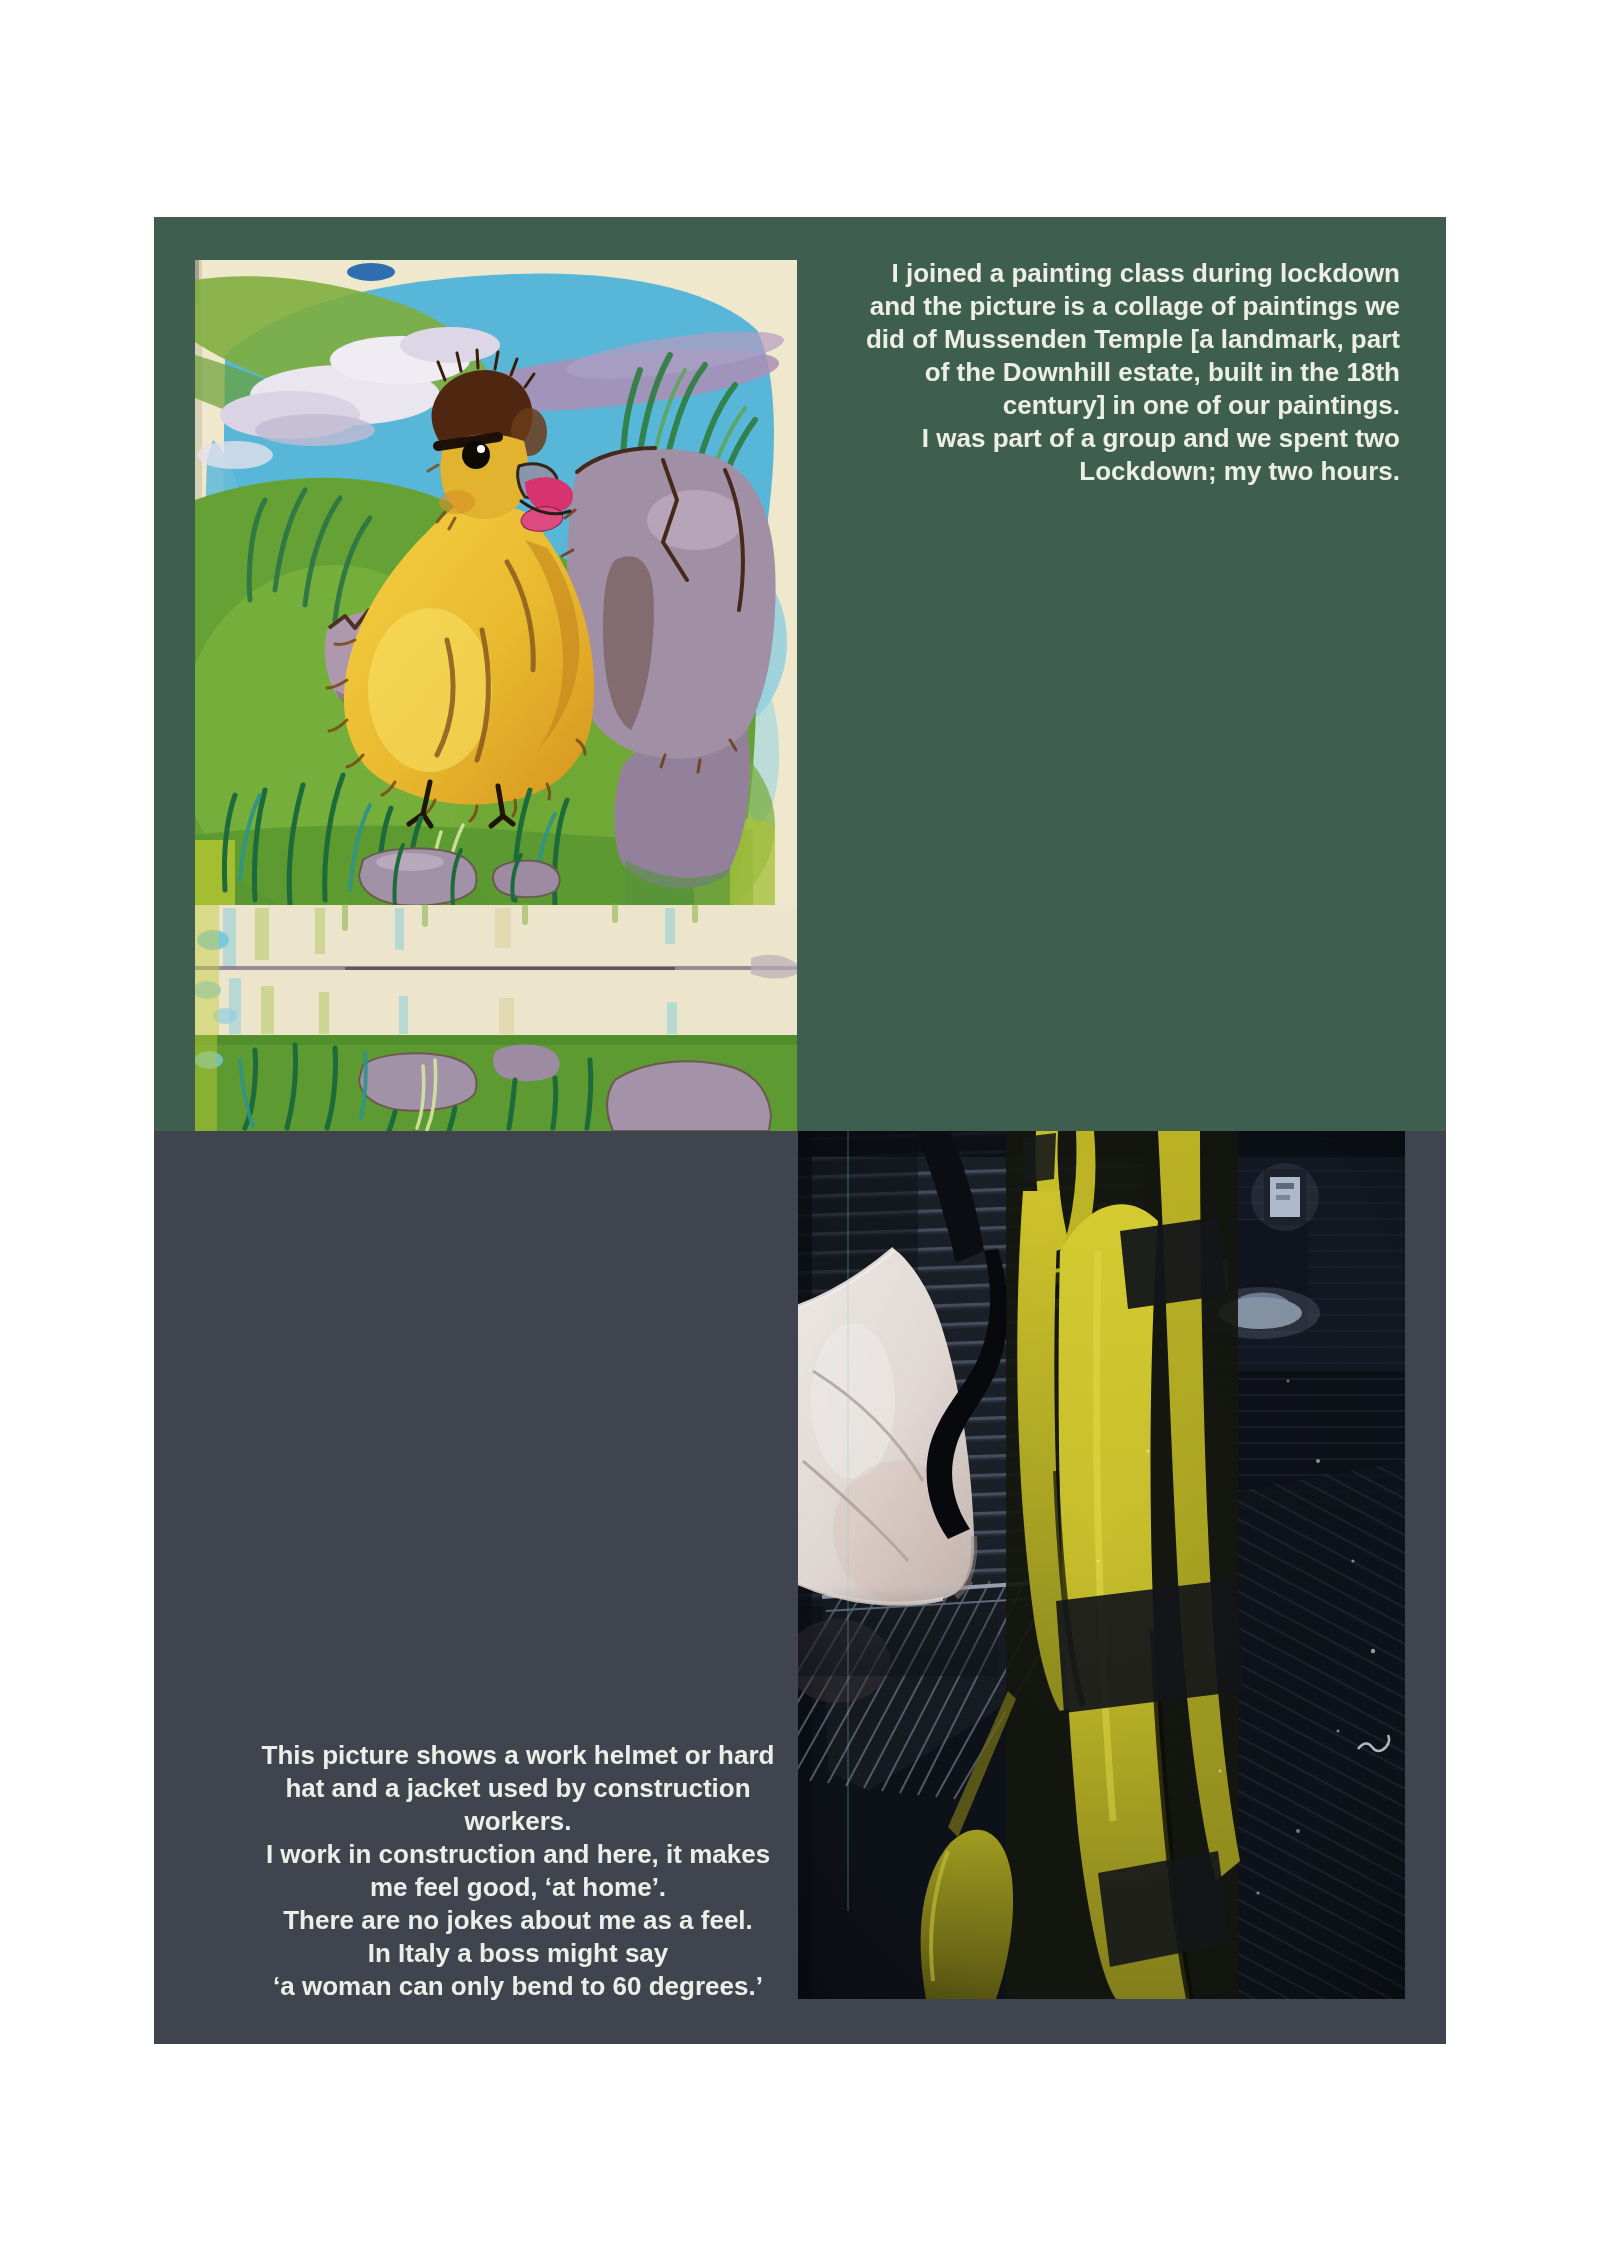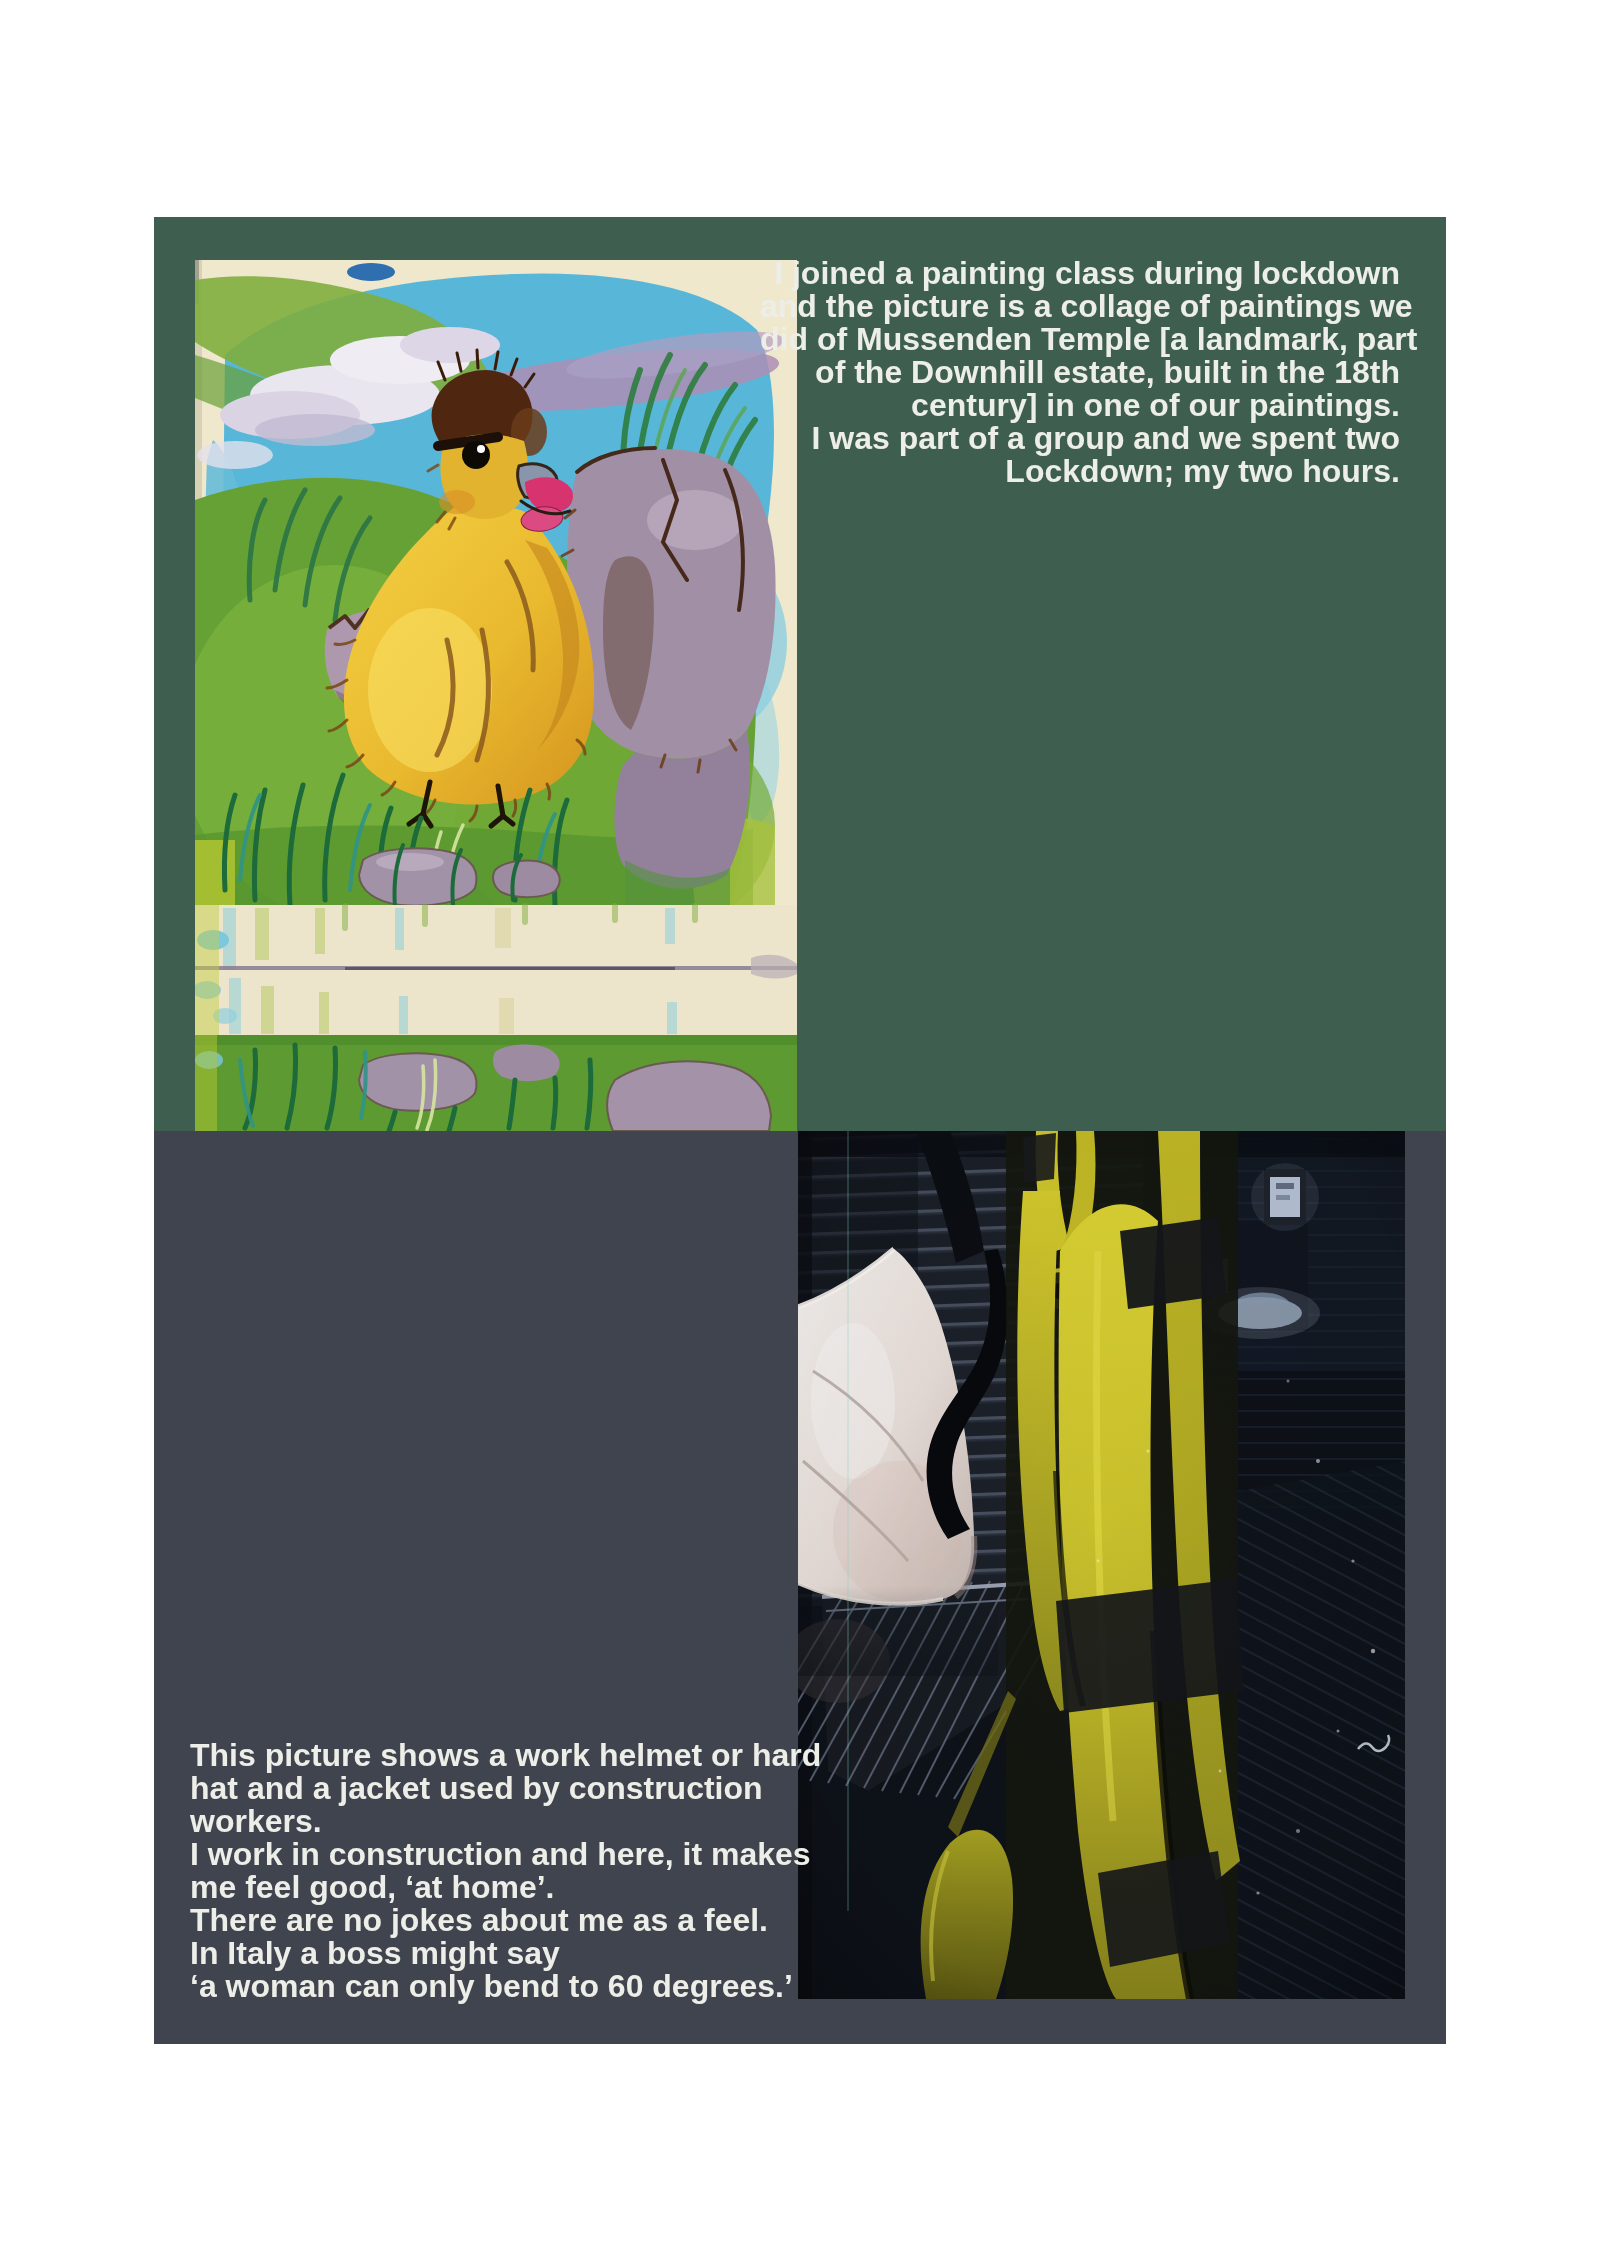--- a/index.html
+++ b/index.html
@@ -13,25 +13,25 @@
     font-family:"Liberation Sans","DejaVu Sans",sans-serif;overflow:hidden;
   }
   .panel{position:absolute;left:154px;width:1292px;}
   .panel.green{top:217px;height:914px;background:var(--green-panel);}
   .panel.gray{top:1131px;height:913px;background:var(--gray-panel);}
   figure{margin:0;padding:0;position:absolute;}
   .painting-fig{left:41px;top:43px;width:602px;height:871px;}
   .photo-fig{left:644px;top:0px;width:607px;height:868px;}
   .caption{
     position:absolute;color:var(--caption-text);
-    font-weight:bold;font-size:32px;line-height:33px;letter-spacing:0px;
+    font-weight:bold;font-size:26px;line-height:33px;letter-spacing:0px;
   }
   .caption .line{white-space:nowrap;}
   .caption.right{top:40px;right:46px;width:640px;text-align:right;}
-  .caption.left{top:608px;left:36px;width:640px;text-align:left;}
+  .caption.left{top:608px;left:44px;width:640px;text-align:center;}
   svg{display:block;}
 </style>
 </head>
 <body>
 
 <div class="page">
 
   <section class="panel green">
 
     <figure class="painting-fig">

